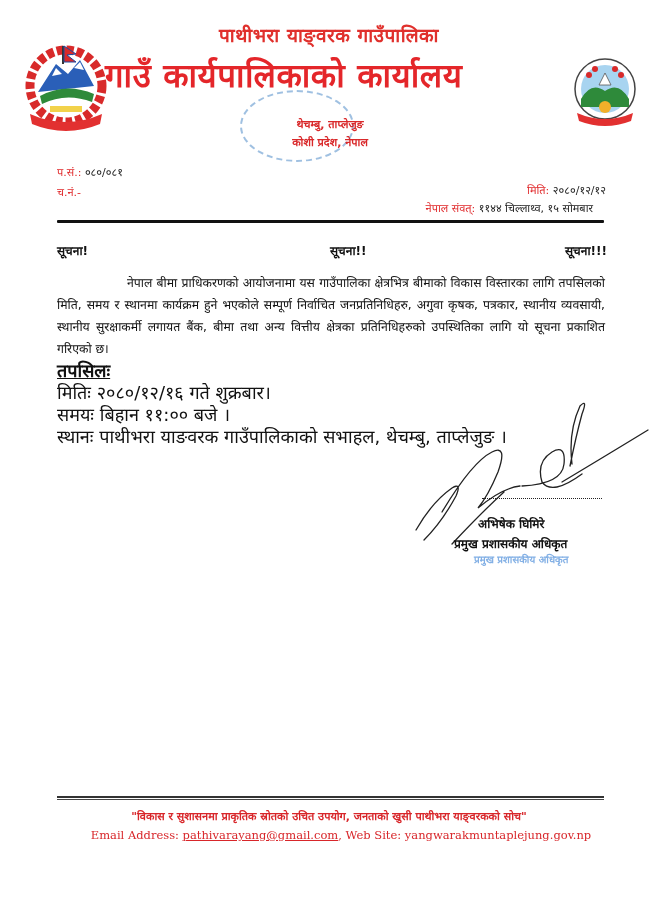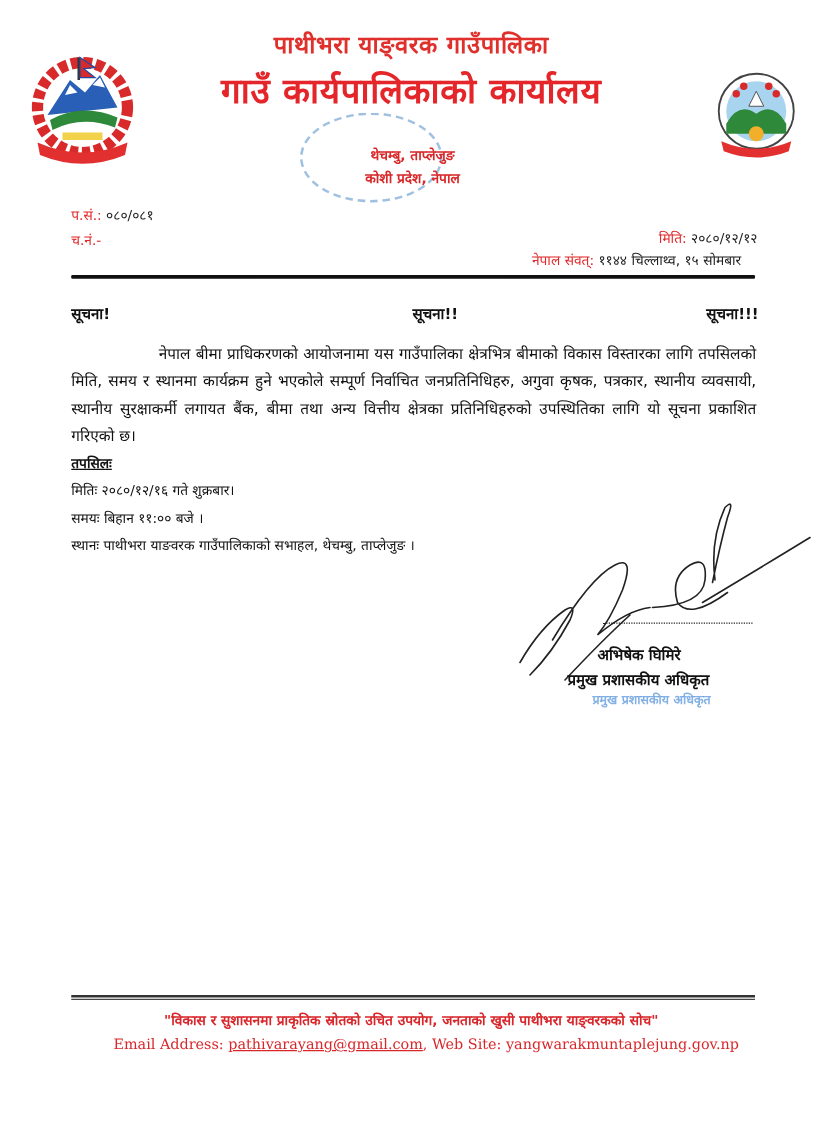--- a/index.html
+++ b/index.html
@@ -8,22 +8,22 @@
     font-family: "DejaVu Sans", sans-serif; color: #1a1a1a;
   }
   .abs { position: absolute; }
 
   
   .org-subtitle {
     left: 0; width: 658px; top: 22px; text-align: center;
     font-size: 19px; font-weight: bold; color: #e0302c; letter-spacing: 0.5px;
   }
   .org-title {
-    left: 105px; width: 448px; top: 52px; text-align: center;
-    font-size: 28px; font-weight: bold; color: #e4262a; letter-spacing: 0.5px;
+    left: 105px; width: 448px; top: 52px; text-align: left;
+    font-size: 33px; font-weight: bold; color: #e4262a; letter-spacing: 0.5px;
   }
   .org-address { left: 220px; width: 220px; top: 116px; text-align: center; font-size: 11px; font-weight: bold; color: #d9282a; line-height: 18px; }
   .stamp {
     left: 240px; top: 90px; width: 110px; height: 68px; border-radius: 50%;
     border: 2px dashed rgba(80,140,200,0.55);
   }
   .logo-left { left: 22px; top: 40px; width: 88px; height: 98px; }
   .logo-right { left: 565px; top: 55px; width: 80px; height: 80px; }
 
   
@@ -41,21 +41,21 @@
   .notice.n1 { left: 57px; }
   .notice.n2 { left: 330px; }
   .notice.n3 { left: 565px; }
 
   .body-text {
     left: 57px; width: 548px; top: 272px;
     font-size: 12.3px; line-height: 22px; text-align: justify; color: #111;
   }
   .body-text .indent { display: inline-block; width: 70px; }
 
-  .details { left: 57px; top: 360px; font-size: 11px; line-height: 22px; color: #111; }
+  .details { left: 57px; top: 360px; font-size: 18px; line-height: 22px; color: #111; }
   .details .heading { text-decoration: underline; font-weight: bold; }
 
   
   .signature { left: 412px; top: 392px; width: 240px; height: 160px; }
   .sig-dots { left: 482px; top: 498px; width: 120px; border-top: 1.5px dotted #222; }
   .sig-name { left: 478px; top: 515px; font-size: 12px; font-weight: bold; color: #111; }
   .sig-title { left: 454px; top: 535px; font-size: 12px; font-weight: bold; color: #111; }
   .sig-stamp { left: 474px; top: 552px; font-size: 10px; color: rgba(90,150,220,0.75); font-weight: bold; }
 
   

